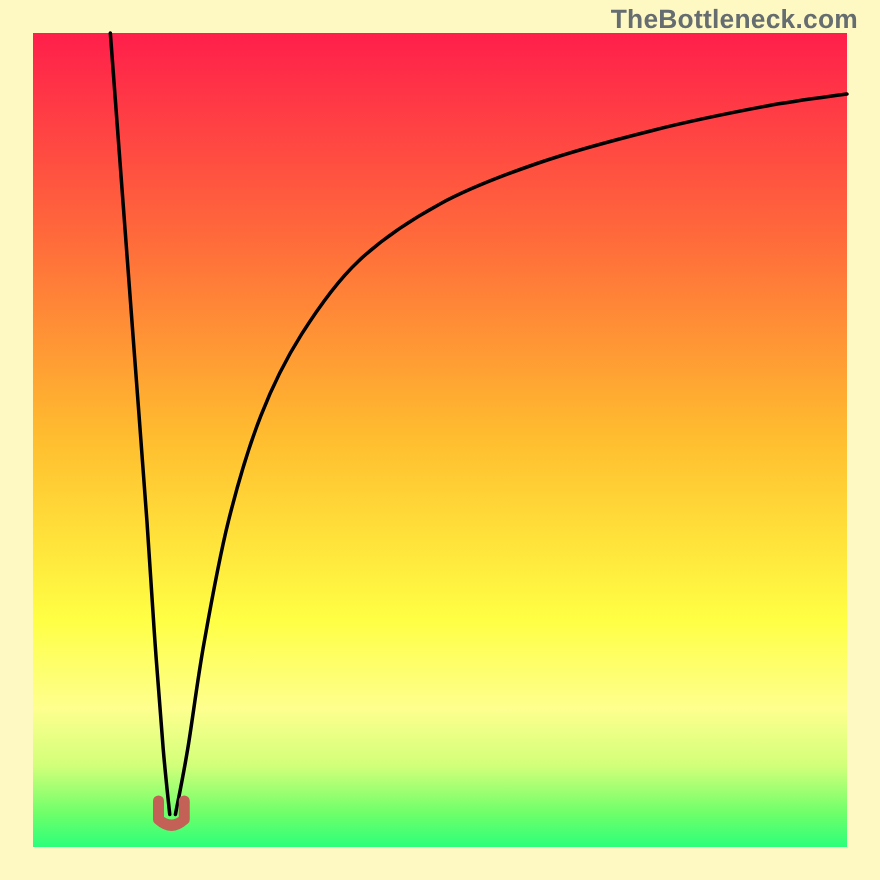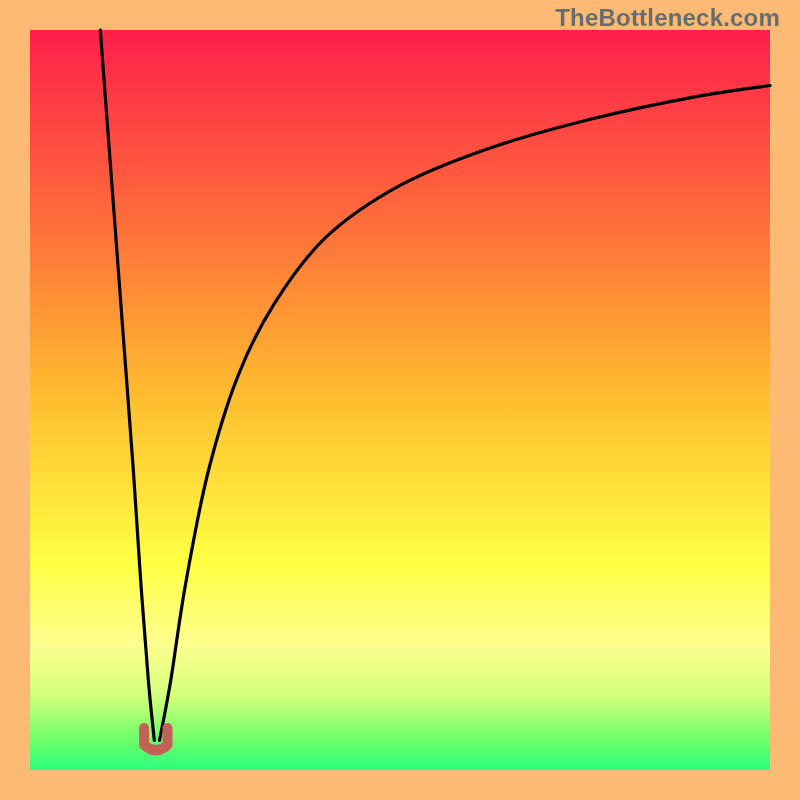--- a/index.html
+++ b/index.html
@@ -7,21 +7,21 @@
     padding: 0;
     width: 800px;
     height: 800px;
     overflow: hidden;
     background: #000;
   }
   .frame {
     position: relative;
     width: 800px;
     height: 800px;
-    background: #fdba74;
+    background: #fef9c3;
   }
   .watermark {
     position: absolute;
     top: 4px;
     right: 20px;
     color: #666d70;
     font-family: Arial, Helvetica, sans-serif;
     font-size: 24px;
     font-weight: 600;
     letter-spacing: 0.2px;

